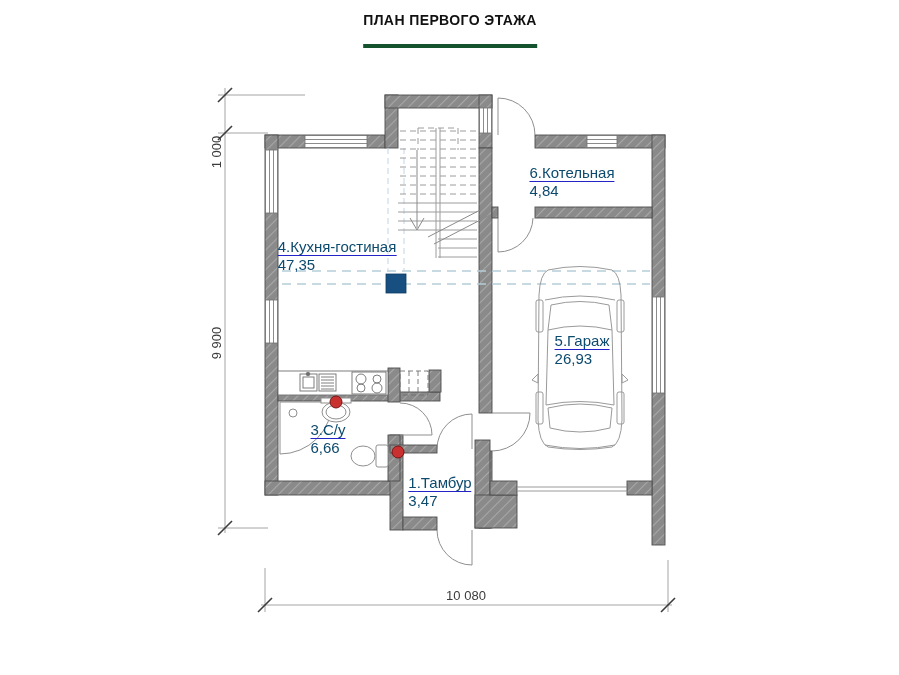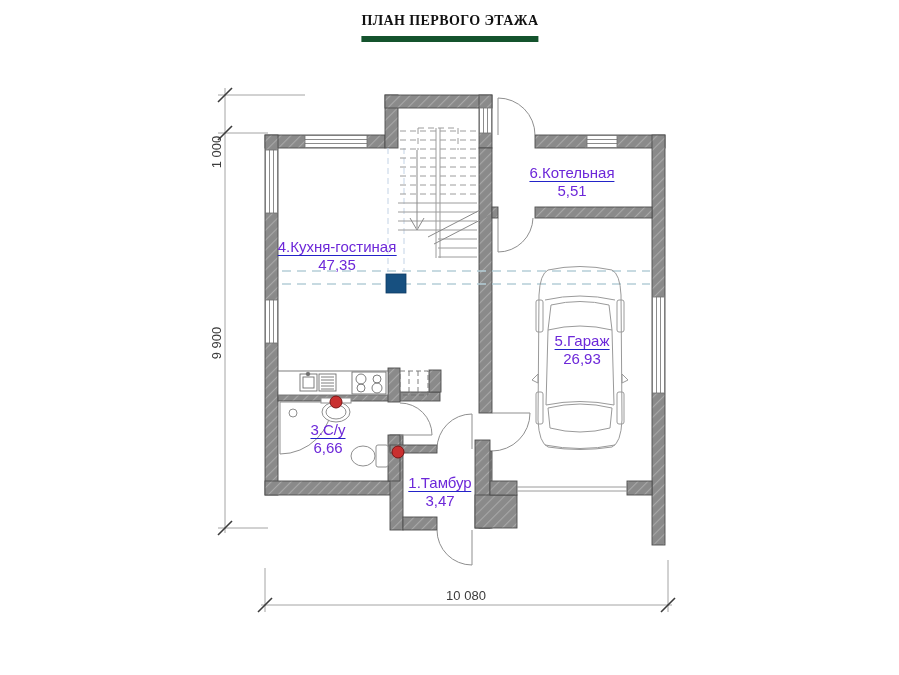--- a/index.html
+++ b/index.html
@@ -1,23 +1,23 @@
 <!DOCTYPE html>
 <html><head>
 <meta charset="utf-8">
 <style>
   html,body{margin:0;padding:0;background:#ffffff;}
   #stage{position:relative;width:899px;height:675px;background:#ffffff;overflow:hidden;
          font-family:"Liberation Sans", sans-serif;}
   #plan-svg{position:absolute;left:0;top:0;}
   .title{position:absolute;left:450px;top:12px;transform:translateX(-50%);
          font-size:14px;font-weight:bold;color:#111;letter-spacing:.4px;white-space:nowrap;}
-  .title span{border-bottom:6px solid #14532d;padding-bottom:8px;font-family:Liberation Serif, serif;}
-  .room-label{position:absolute;transform:translateX(-50%);text-align:center;
-              color:#6d28d9;font-size:15px;line-height:17px;white-space:nowrap;}
+  .title span{border-bottom:4px solid #14532d;padding-bottom:16px;}
+  .room-label{position:absolute;transform:translateX(-50%);
+              color:#0c4a6e;font-size:15px;line-height:17px;white-space:nowrap;}
   .room-label .rname{border-bottom:1.2px solid #2323c8;padding-bottom:0px;display:inline-block;}
   .room-label .rarea{display:block;}
   .dim{position:absolute;color:#3c3c3c;font-size:13px;white-space:nowrap;}
   .dim.v{transform:translate(-50%,-50%) rotate(-90deg);}
   .dim.h{transform:translateX(-50%);}
 </style>
 </head>
 <body>
 
 <div id="stage">
@@ -258,21 +258,21 @@
   </svg>
 
   <div class="title"><span>ПЛАН ПЕРВОГО ЭТАЖА</span></div>
 
   <div class="room-label" style="left:337px;top:238px;">
     <span class="rname">4.Кухня-гостиная</span>
     <span class="rarea">47,35</span>
   </div>
   <div class="room-label" style="left:572px;top:164px;">
     <span class="rname">6.Котельная</span>
-    <span class="rarea">5,51</span>
+    <span class="rarea">4,84</span>
   </div>
   <div class="room-label" style="left:582px;top:332px;">
     <span class="rname">5.Гараж</span>
     <span class="rarea">26,93</span>
   </div>
   <div class="room-label" style="left:328px;top:421px;">
     <span class="rname">3.С/у</span>
     <span class="rarea">6,66</span>
   </div>
   <div class="room-label" style="left:440px;top:474px;">

